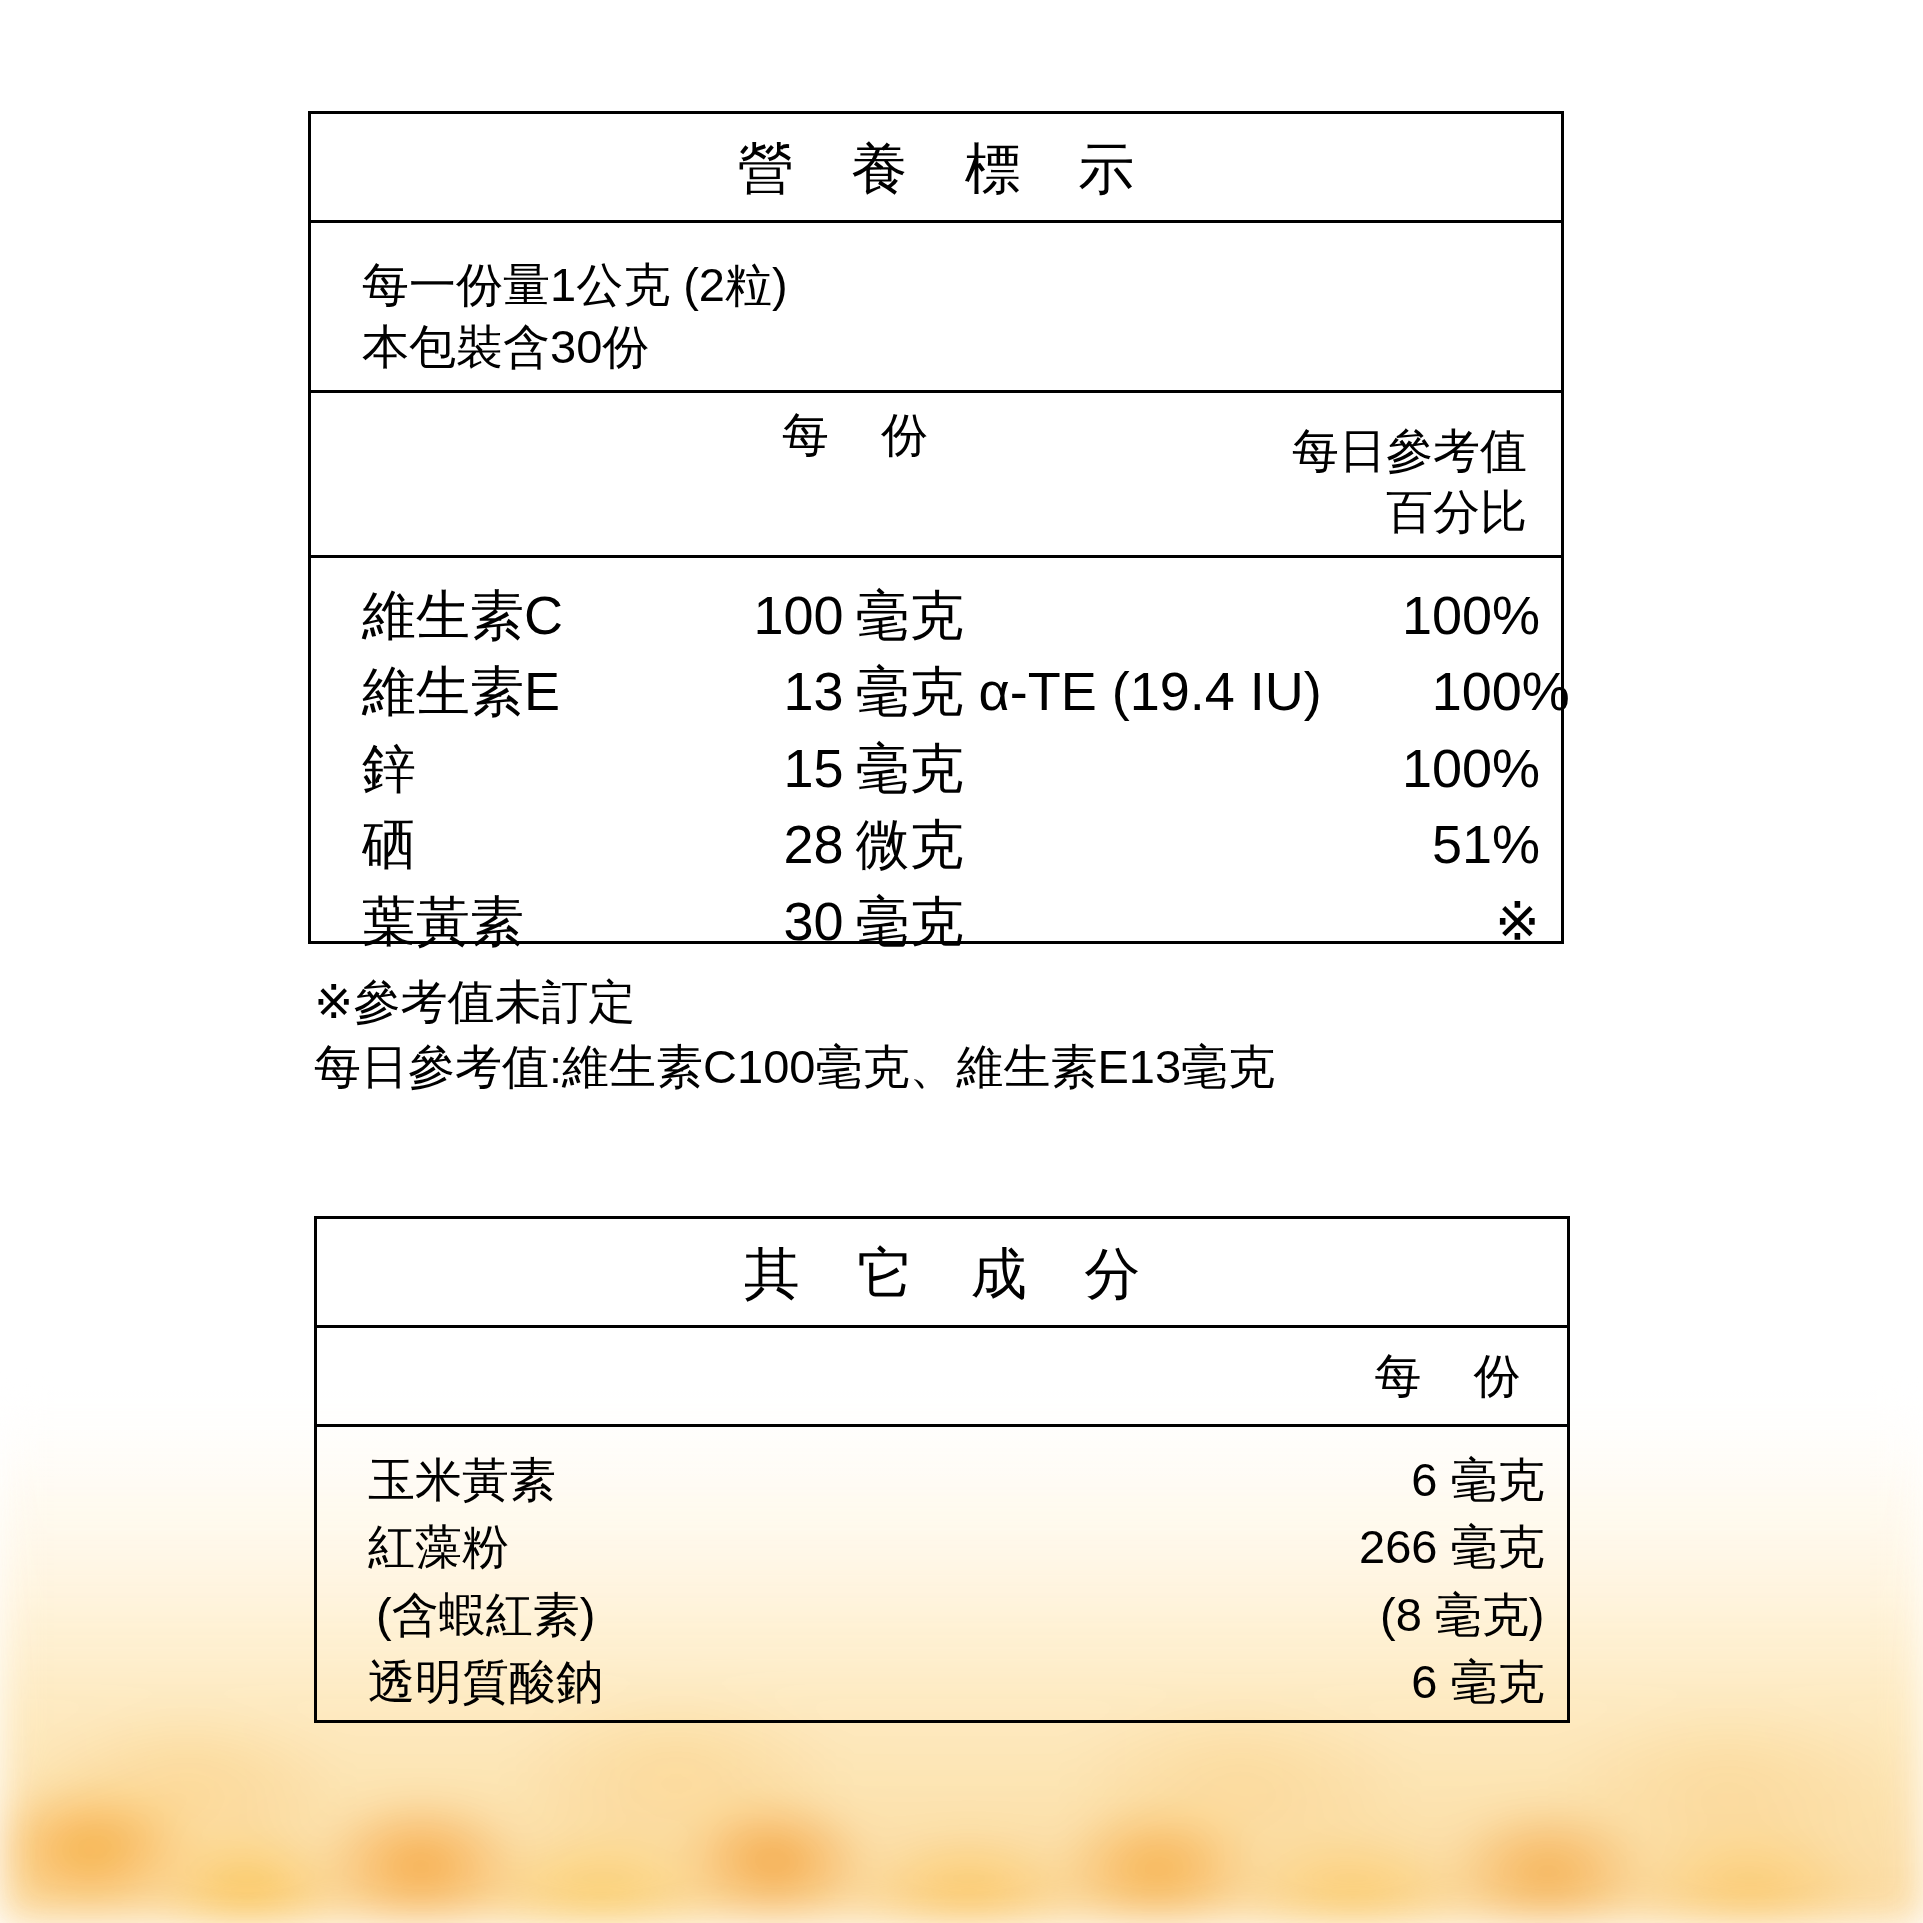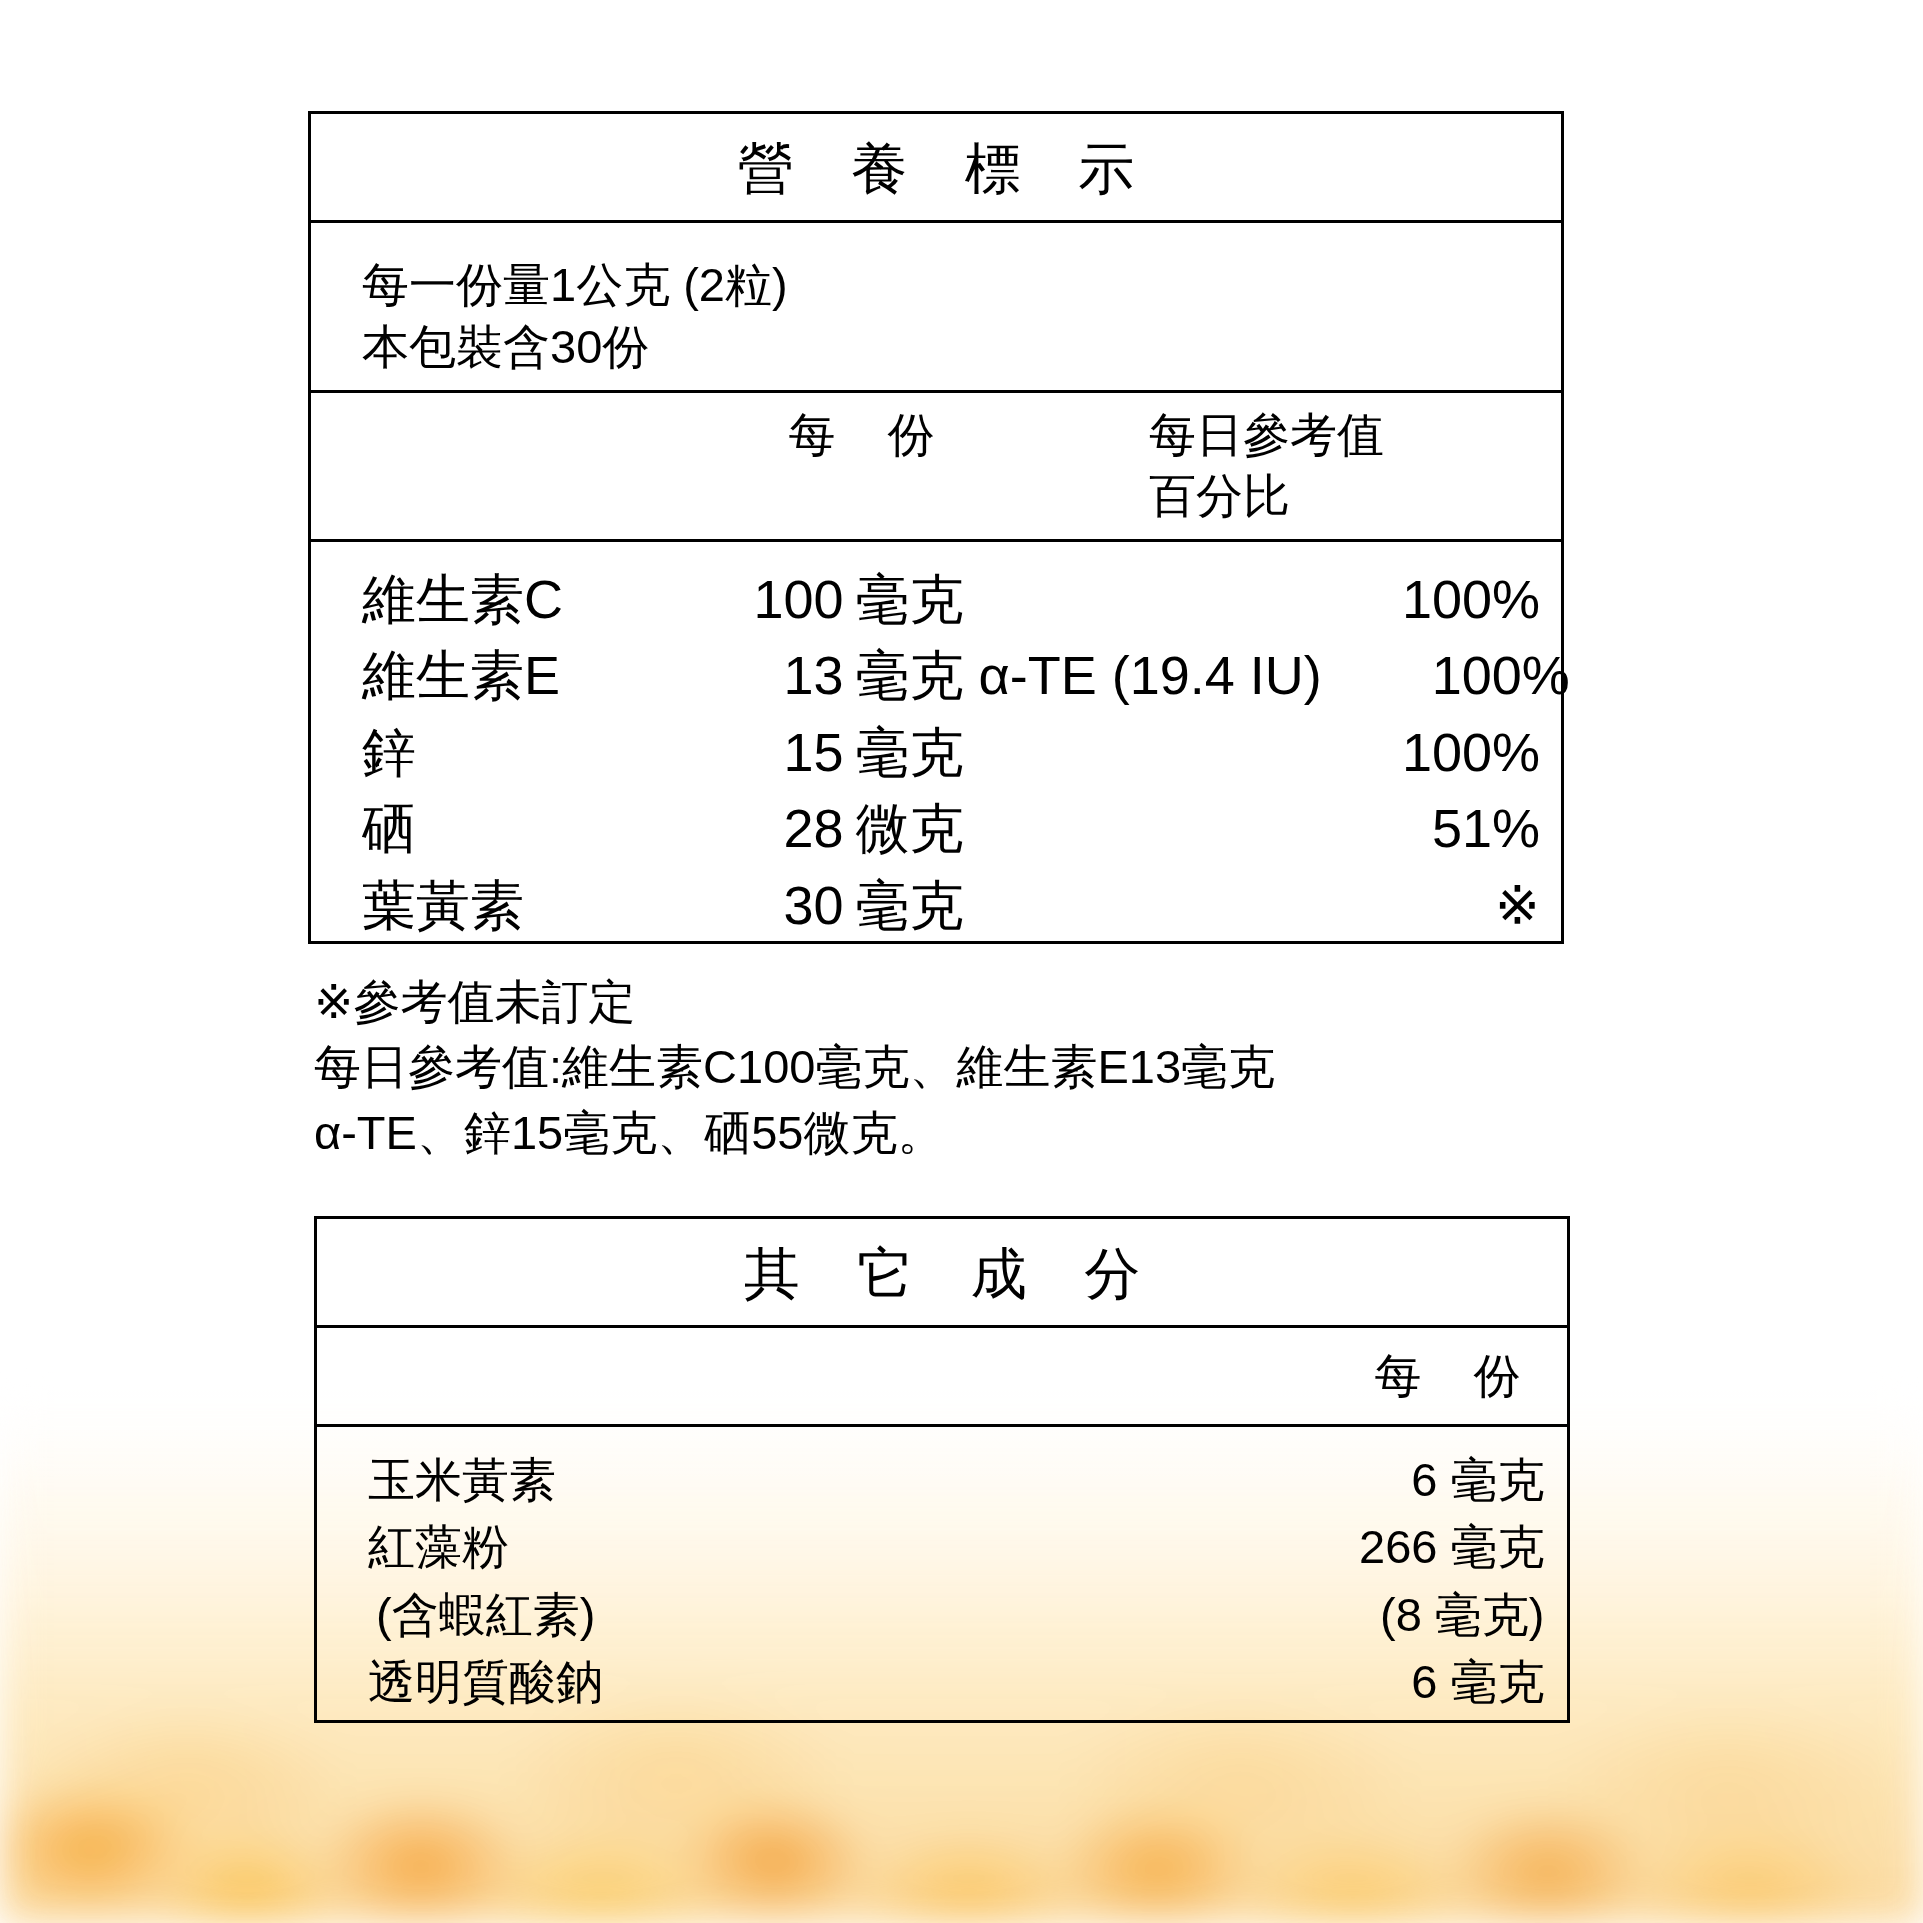--- a/index.html
+++ b/index.html
@@ -94,21 +94,23 @@
   .col-head .c-name { flex: 0 0 353px; }
   .col-head .c-amount {
     flex: 1 1 auto;
     text-align: center;
     letter-spacing: 19.5px;
     text-indent: 19.5px;
     padding-right: 90px;
   }
   .col-head .c-daily {
     flex: 0 0 391px;
-    padding-right: 21px;
+    text-align: right;
+    padding-right: 34px;
+    margin-top: 16px;
   }
   .col-head .c-daily .dv-l2 { display: block; }
 
   .rows {
     padding: 19.5px 0 22.5px 0;
   }
   .row {
     display: flex;
     align-items: baseline;
     font-size: 54px;
@@ -249,21 +251,20 @@
         </div>
         <div class="r-daily">※</div>
       </div>
 
     </div>
   </div>
 
   <div class="footnote" style="left:314px; top:969px;">
     <div>※參考值未訂定</div>
     <div>每日參考值:維生素C100毫克、維生素E13毫克</div>
-    <div>α-TE、鋅15毫克、硒55微克。</div>
   </div>
 
   <div class="panel" style="left:314px; top:1216px; width:1256px; height:507px;">
 
     <div class="panel-title">其 它 成 分</div>
 
     <div class="oi-head">
       <div class="oi-amount-label">每 份</div>
     </div>
 

